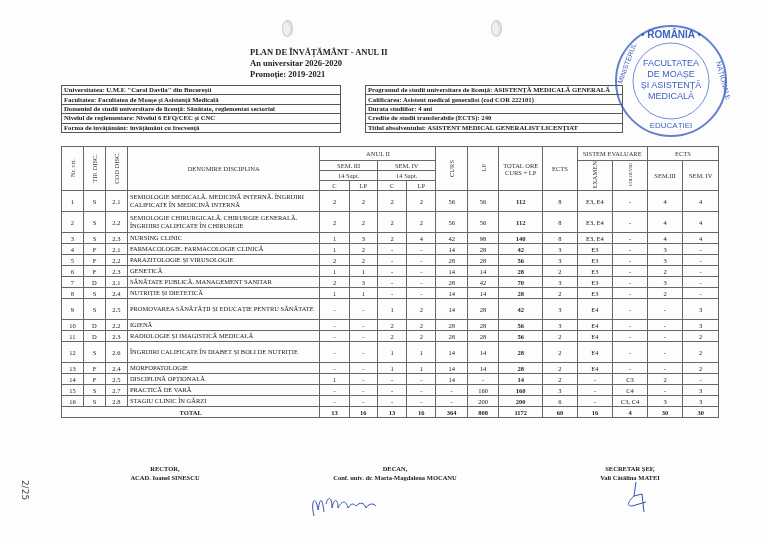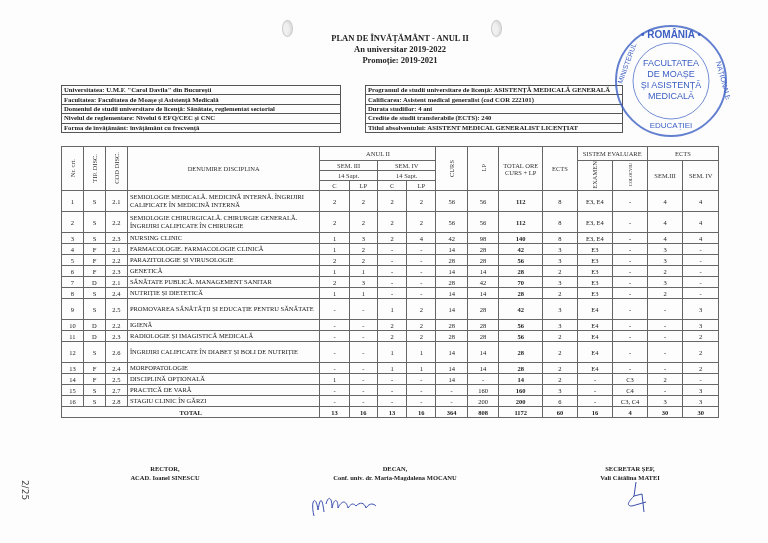--- a/index.html
+++ b/index.html
@@ -2,21 +2,21 @@
 <html><head>
 <meta charset="utf-8">
 <style>
   html, body { margin:0; padding:0; }
   body {
     width:768px; height:543px; background:#fdfdfd; position:relative; overflow:hidden;
     font-family: "Liberation Serif", "DejaVu Serif", serif; color:#222;
   }
   .punch { position:absolute; top:20px; width:9px; height:15px; border-radius:50%;
     border:1px solid #c9c9c9; background:#f0f0f0; box-shadow: inset -2px 1px 2px #ddd; }
-  .title-block { position:absolute; left:250px; top:33px; width:300px; text-align:center;
+  .title-block { position:absolute; left:250px; top:47px; width:300px; 
     font-weight:bold; font-size:8.5px; line-height:11px; }
   .title-block .t1 { font-size:8.5px; }
   .info { position:absolute; top:85px; border-collapse:collapse; font-size:6.7px; font-weight:bold; }
   .info td { border:1px solid #555; padding:0 2px; height:8.4px; line-height:8px; white-space:nowrap; overflow:hidden; }
   .info.left { left:61px; width:280px; }
   .info.right { left:365px; width:258px; }
   .info.left td { font-weight:bold; }
 
   table.plan { position:absolute; left:61px; top:146px; width:658px; border-collapse:collapse;
     font-size:6.5px; table-layout:fixed; }
@@ -37,21 +37,21 @@
   .sign2 { position:absolute; left:622px; top:480px; }
 </style>
 </head>
 <body>
 
 <div class="punch" style="left:282px;"></div>
 <div class="punch" style="left:491px;"></div>
 
 <div class="title-block">
   <div class="t1">PLAN DE ÎNVĂȚĂMÂNT - ANUL II</div>
-  <div>An universitar 2019-2022</div>
+  <div>An universitar 2026-2020</div>
   <div>Promoție: 2019-2021</div>
 </div>
 
 <table class="info left">
   <tbody>
       <tr>
         <td>Universitatea: U.M.F. "Carol Davila" din București</td>
       </tr>
   <tr>
         <td>Facultatea: Facultatea de Moașe și Asistență Medicală</td>

